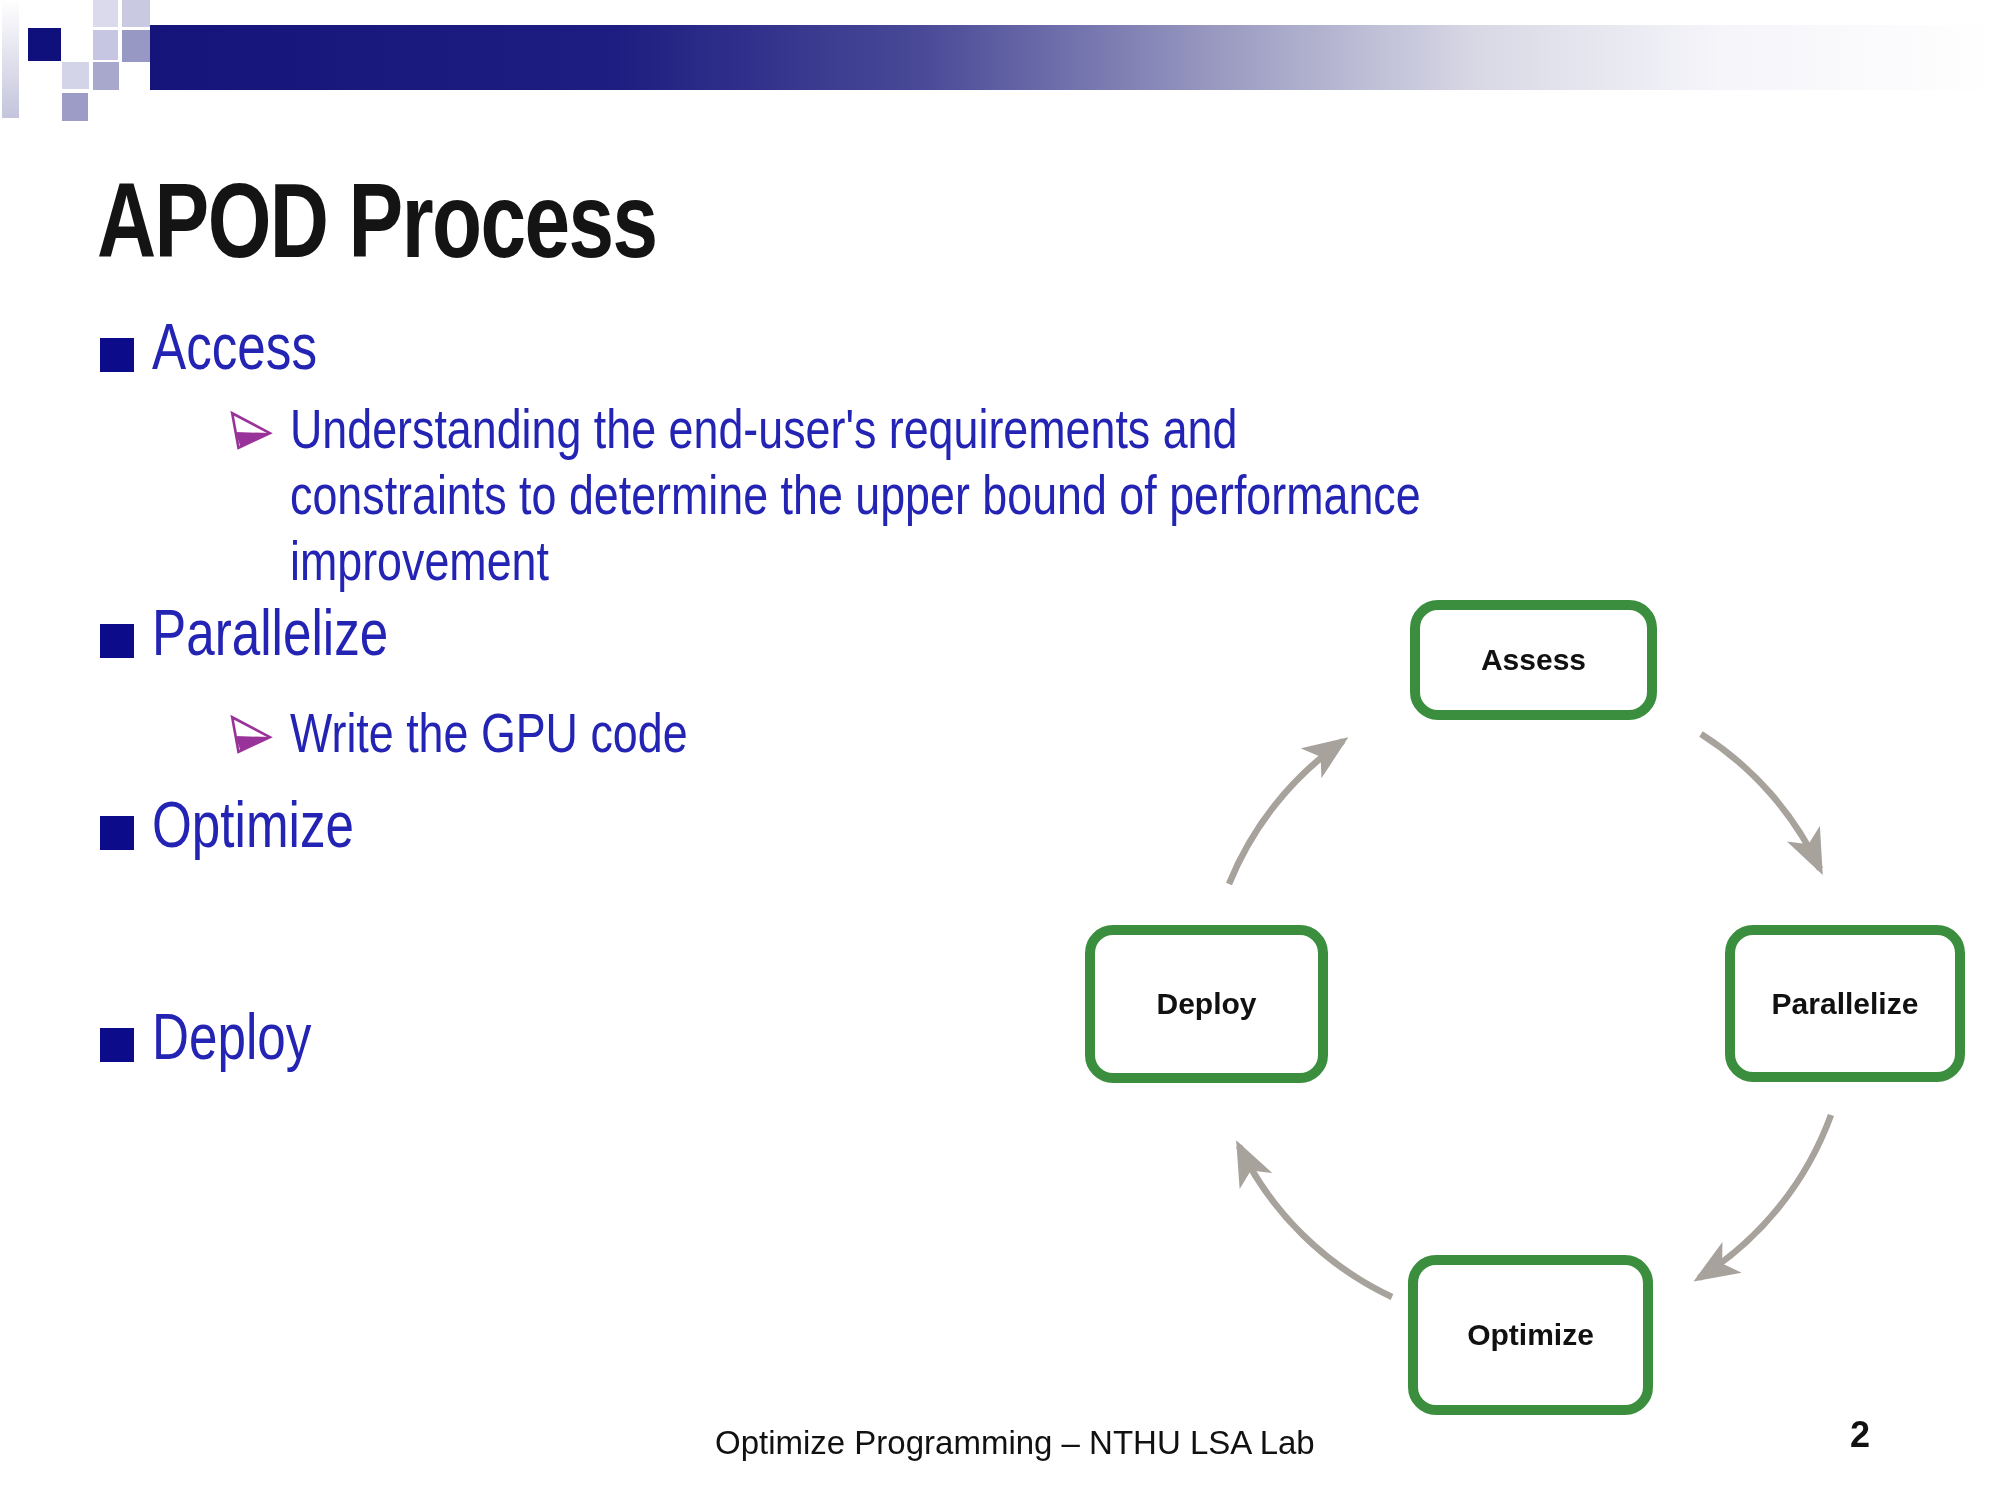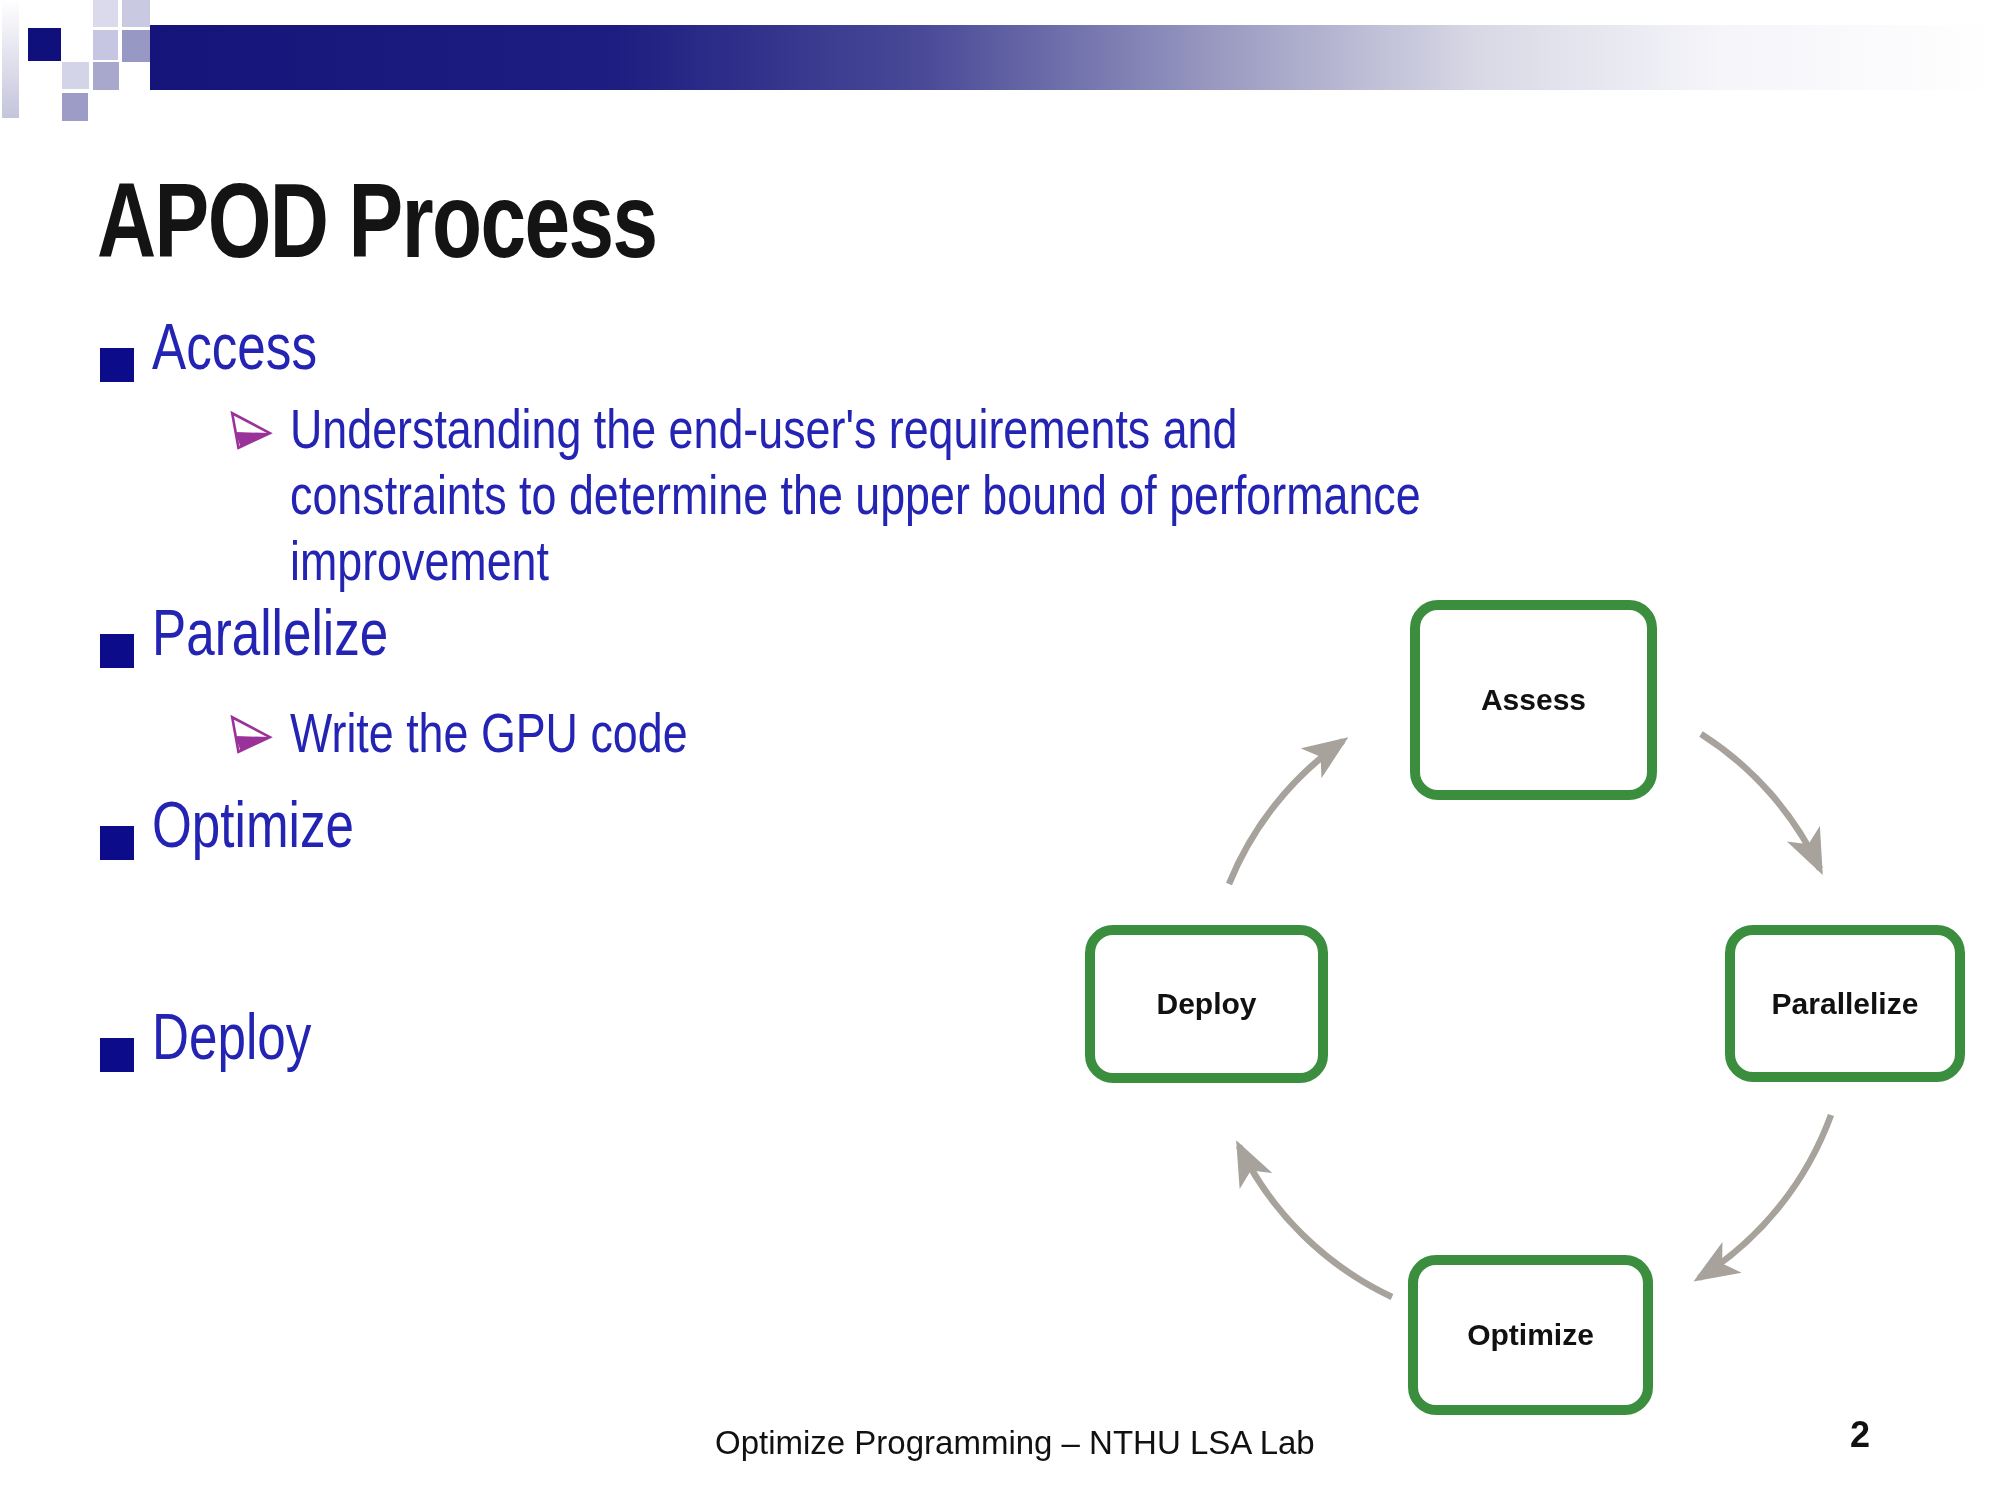--- a/index.html
+++ b/index.html
@@ -26,35 +26,35 @@
   .sq-e{left:62px;top:62px;width:27px;height:27px;background:#d4d4e8;}
   .sq-f{left:93px;top:62px;width:26px;height:28px;background:#a8a8cc;}
   .sq-g{left:62px;top:93px;width:26px;height:28px;background:#9c9cc6;}
 
   
   .title{position:absolute;left:97px;top:98px;font-size:105px;font-weight:700;
     color:var(--title-black);letter-spacing:-2px;line-height:1;
     transform:scaleX(0.78);transform-origin:left top;white-space:nowrap;}
 
   
-  .l1{position:absolute;left:100px;display:flex;align-items:flex-end;}
+  .l1{position:absolute;left:100px;display:flex;align-items:center;}
   .sq{width:34px;height:34px;background:var(--bullet-navy);margin-top:16px;flex:none;}
   .l1t{font-size:64px;line-height:70px;color:var(--body-blue);margin-left:18px;
        transform:scaleX(0.8);transform-origin:left top;white-space:nowrap;}
   .l2{position:absolute;left:228px;display:flex;align-items:flex-start;}
   .arrow-icon{width:46px;height:42px;margin-top:14px;color:var(--arrow-purple);flex:none;}
   .arrow-icon svg{width:46px;height:42px;display:block;}
   .l2t{font-size:56px;line-height:66px;color:var(--body-blue);margin-left:16px;
        transform:scaleX(0.8);transform-origin:left top;white-space:nowrap;}
 
   
   .node{position:absolute;border:10px solid var(--node-green);border-radius:28px;
     background:#fff;display:flex;align-items:center;justify-content:center;
     font-weight:700;font-size:30px;color:var(--node-text);box-sizing:border-box;}
-  .n-assess{left:1410px;top:600px;width:247px;height:200px;}
+  .n-assess{left:1410px;top:600px;width:247px;height:120px;}
   .n-parallelize{left:1725px;top:925px;width:240px;height:157px;}
   .n-optimize{left:1408px;top:1255px;width:245px;height:160px;}
   .n-deploy{left:1085px;top:925px;width:243px;height:158px;}
   .arrows{position:absolute;left:0;top:0;width:2000px;height:1500px;pointer-events:none;}
   .cyc{fill:none;stroke:var(--cycle-arrow-gray);stroke-width:6.5px;}
 
   
   .footer{position:absolute;left:715px;top:1424px;font-size:33px;color:var(--footer-black);}
   .pagenum{position:absolute;left:1850px;top:1414px;font-size:36px;font-weight:700;
            color:var(--footer-black);}

